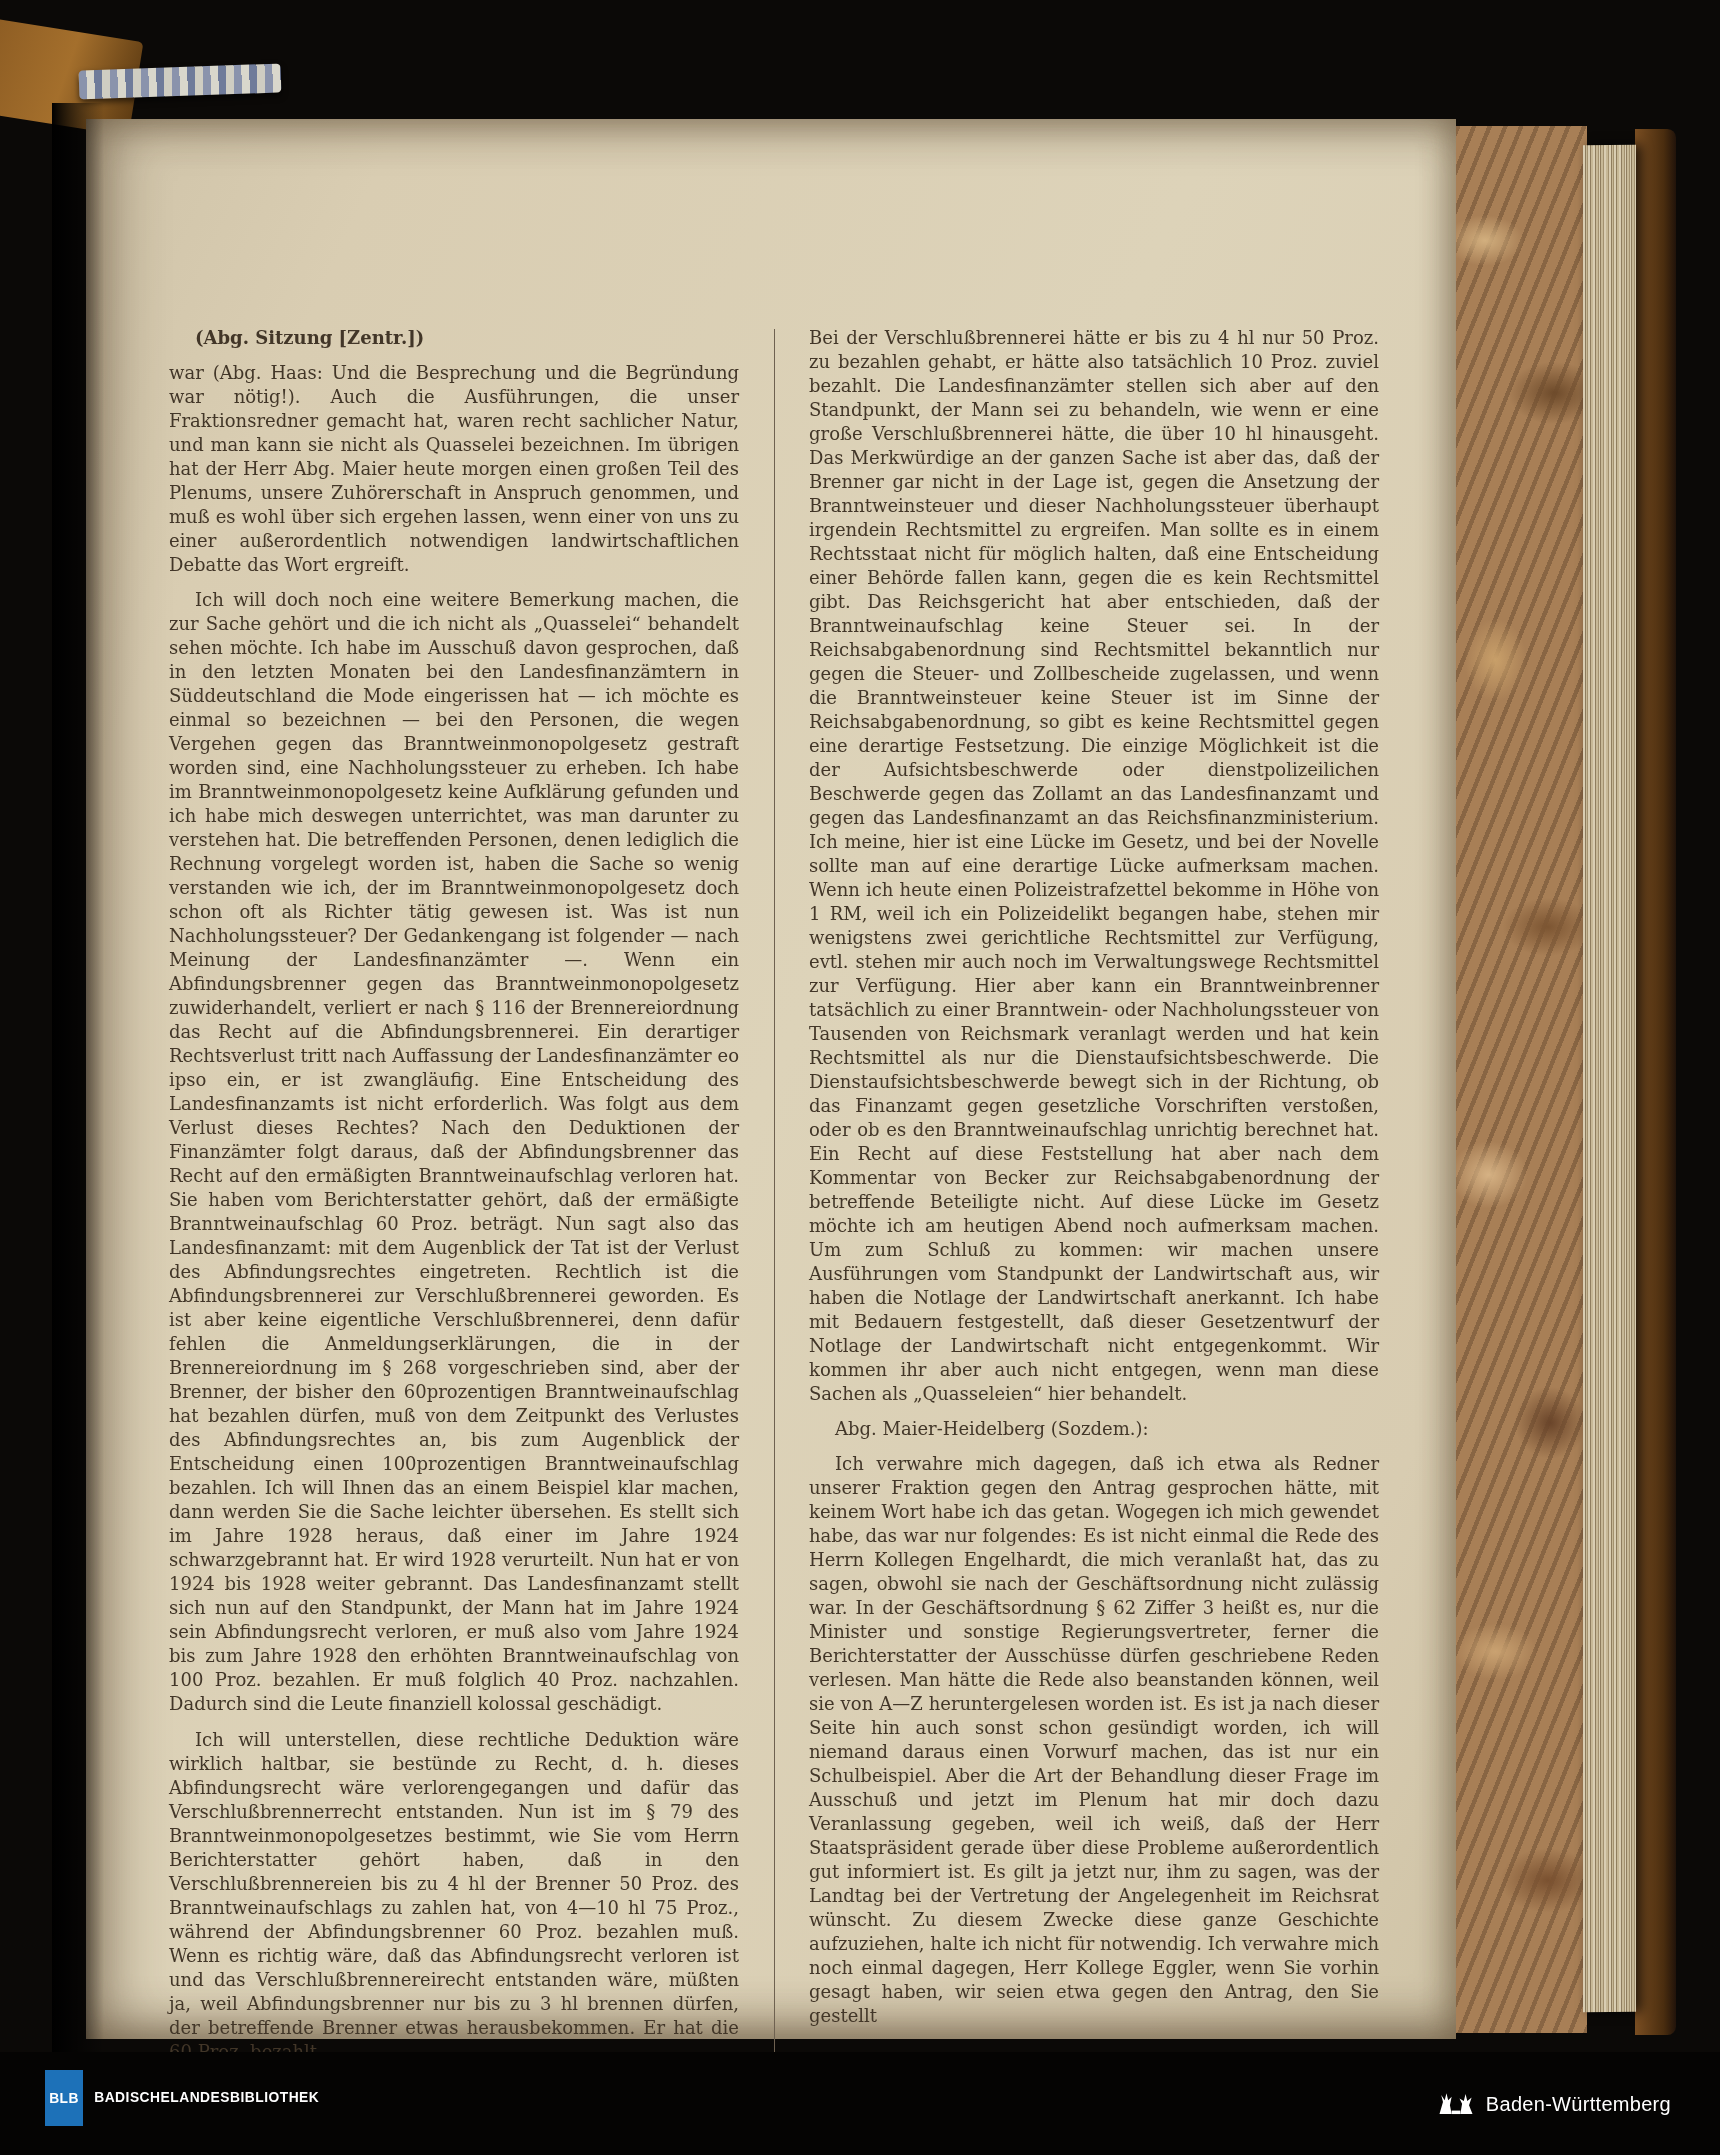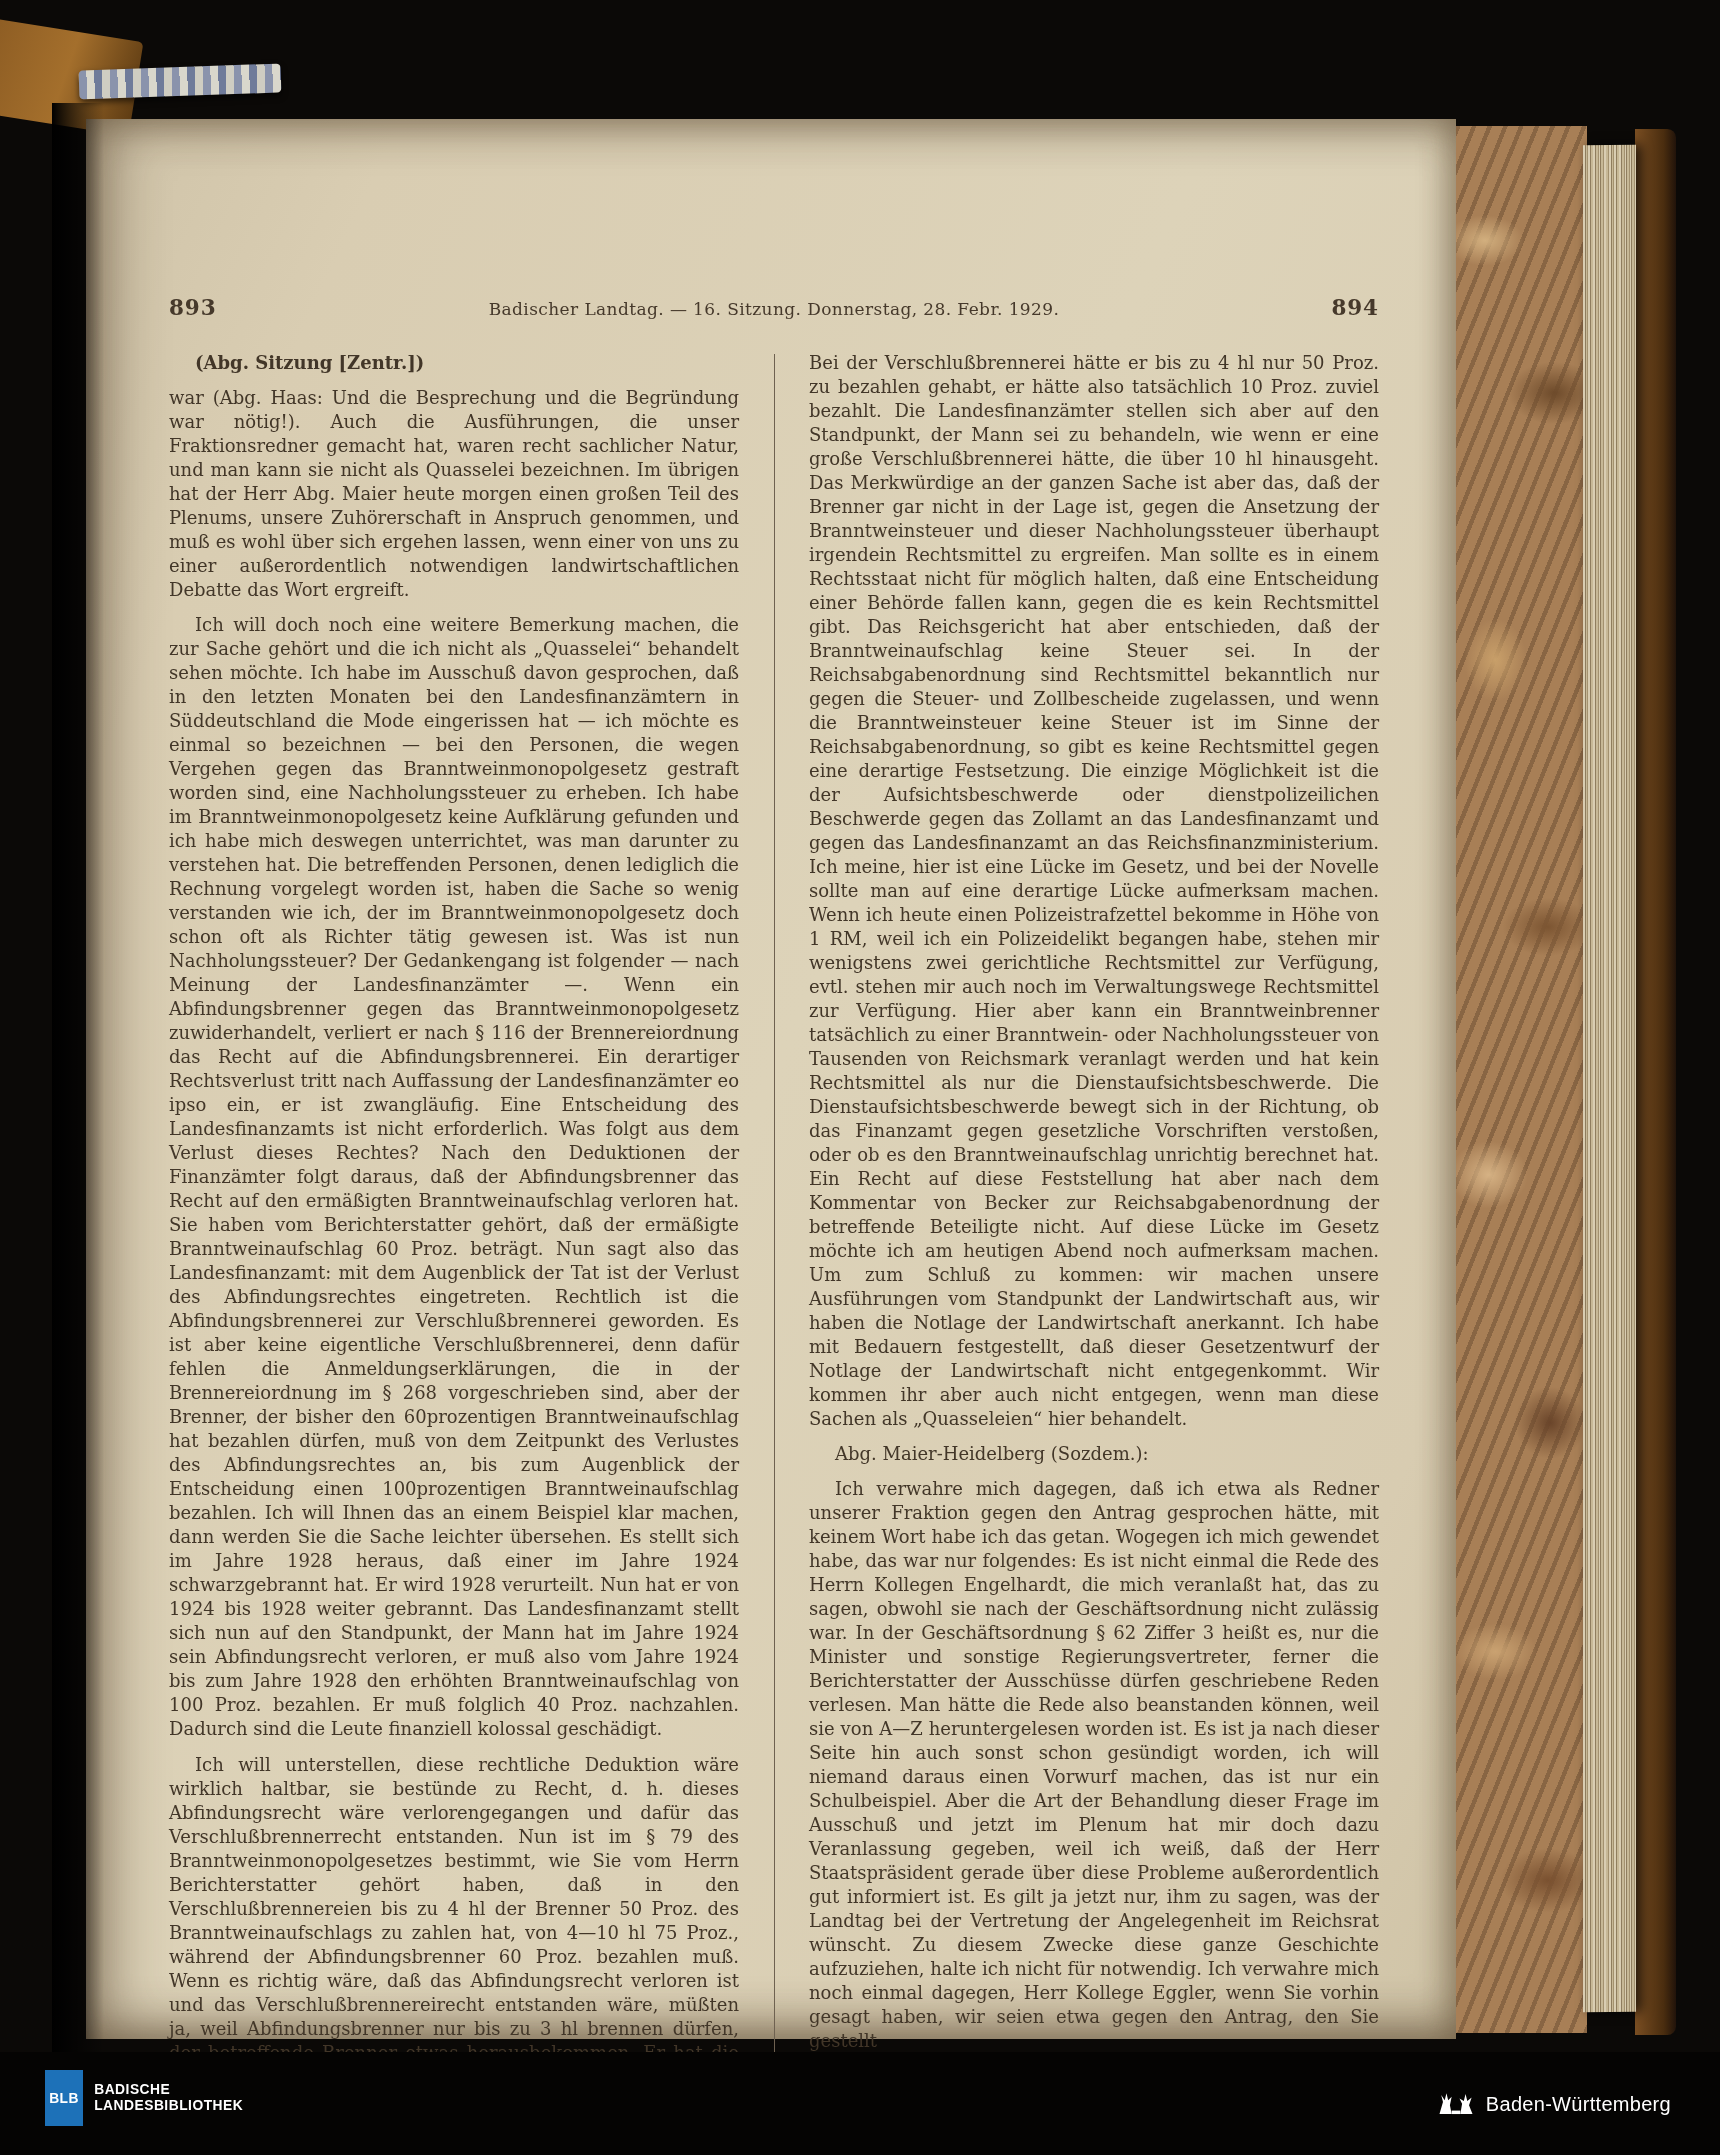--- a/index.html
+++ b/index.html
@@ -78,43 +78,38 @@
   
   .footer{
     position:absolute;left:0;right:0;bottom:0;height:103px;background:#050403;z-index:6;
     font-family:"Liberation Sans", sans-serif;color:#ffffff;
   }
   .footer-left{position:absolute;left:45px;bottom:29px;display:flex;align-items:center;gap:11.2px;}
   .blb-badge{
     width:38px;height:56px;background:#1d71b8;display:flex;align-items:center;justify-content:center;
     font-weight:bold;font-size:13.8px;letter-spacing:0.4px;color:#fff;
   }
-  .blb-lines{display:flex;flex-direction:column;line-height:16.3px;}
+  .blb-lines{display:flex;flex-direction:row;line-height:16.3px;}
   .blb-line{font-size:13.8px;font-weight:bold;letter-spacing:0.5px;}
   .footer-right{position:absolute;right:50px;bottom:34px;display:flex;align-items:center;gap:10.3px;}
   .bw-name{font-size:20px;letter-spacing:0.3px;}
   .bw-emblem svg{display:block;}
 </style>
 </head>
 <body>
 
 <div class="board-corner"></div>
 <div class="headband"></div>
 <div class="cover-edge"></div>
 <div class="marble"></div>
 <div class="fore-edge"></div>
 <div class="spine-shadow"></div>
 
 <div class="page">
   <div class="page-inner">
-    <div class="page-header">
-      <span class="page-num">893</span>
-      <span class="page-header-title">Badischer Landtag. — 16. Sitzung. Donnerstag, 28. Febr. 1929.</span>
-      <span class="page-num">894</span>
-    </div>
 
     <div class="columns">
       <div class="col col-left">
         <p class="speaker-note">(Abg. Sitzung [Zentr.])</p>
         <p class="no-indent">war (Abg. Haas: Und die Besprechung und die Begründung war nötig!). Auch die Ausführungen, die unser Fraktionsredner gemacht hat, waren recht sachlicher Natur, und man kann sie nicht als Quasselei bezeichnen. Im übrigen hat der Herr Abg. Maier heute morgen einen großen Teil des Plenums, unsere Zuhörerschaft in Anspruch genommen, und muß es wohl über sich ergehen lassen, wenn einer von uns zu einer außerordentlich notwendigen landwirtschaftlichen Debatte das Wort ergreift.</p>
         <p>Ich will doch noch eine weitere Bemerkung machen, die zur Sache gehört und die ich nicht als „Quasselei“ behandelt sehen möchte. Ich habe im Ausschuß davon gesprochen, daß in den letzten Monaten bei den Landesfinanzämtern in Süddeutschland die Mode eingerissen hat — ich möchte es einmal so bezeichnen — bei den Personen, die wegen Vergehen gegen das Branntweinmonopolgesetz gestraft worden sind, eine Nachholungssteuer zu erheben. Ich habe im Branntweinmonopolgesetz keine Aufklärung gefunden und ich habe mich deswegen unterrichtet, was man darunter zu verstehen hat. Die betreffenden Personen, denen lediglich die Rechnung vorgelegt worden ist, haben die Sache so wenig verstanden wie ich, der im Branntweinmonopolgesetz doch schon oft als Richter tätig gewesen ist. Was ist nun Nachholungssteuer? Der Gedankengang ist folgender — nach Meinung der Landesfinanzämter —. Wenn ein Abfindungsbrenner gegen das Branntweinmonopolgesetz zuwiderhandelt, verliert er nach § 116 der Brennereiordnung das Recht auf die Abfindungsbrennerei. Ein derartiger Rechtsverlust tritt nach Auffassung der Landesfinanzämter eo ipso ein, er ist zwangläufig. Eine Entscheidung des Landesfinanzamts ist nicht erforderlich. Was folgt aus dem Verlust dieses Rechtes? Nach den Deduktionen der Finanzämter folgt daraus, daß der Abfindungsbrenner das Recht auf den ermäßigten Branntweinaufschlag verloren hat. Sie haben vom Berichterstatter gehört, daß der ermäßigte Branntweinaufschlag 60 Proz. beträgt. Nun sagt also das Landesfinanzamt: mit dem Augenblick der Tat ist der Verlust des Abfindungsrechtes eingetreten. Rechtlich ist die Abfindungsbrennerei zur Verschlußbrennerei geworden. Es ist aber keine eigentliche Verschlußbrennerei, denn dafür fehlen die Anmeldungserklärungen, die in der Brennereiordnung im § 268 vorgeschrieben sind, aber der Brenner, der bisher den 60prozentigen Branntweinaufschlag hat bezahlen dürfen, muß von dem Zeitpunkt des Verlustes des Abfindungsrechtes an, bis zum Augenblick der Entscheidung einen 100prozentigen Branntweinaufschlag bezahlen. Ich will Ihnen das an einem Beispiel klar machen, dann werden Sie die Sache leichter übersehen. Es stellt sich im Jahre 1928 heraus, daß einer im Jahre 1924 schwarzgebrannt hat. Er wird 1928 verurteilt. Nun hat er von 1924 bis 1928 weiter gebrannt. Das Landesfinanzamt stellt sich nun auf den Standpunkt, der Mann hat im Jahre 1924 sein Abfindungsrecht verloren, er muß also vom Jahre 1924 bis zum Jahre 1928 den erhöhten Branntweinaufschlag von 100 Proz. bezahlen. Er muß folglich 40 Proz. nachzahlen. Dadurch sind die Leute finanziell kolossal geschädigt.</p>
         <p>Ich will unterstellen, diese rechtliche Deduktion wäre wirklich haltbar, sie bestünde zu Recht, d. h. dieses Abfindungsrecht wäre verlorengegangen und dafür das Verschlußbrennerrecht entstanden. Nun ist im § 79 des Branntweinmonopolgesetzes bestimmt, wie Sie vom Herrn Berichterstatter gehört haben, daß in den Verschlußbrennereien bis zu 4 hl der Brenner 50 Proz. des Branntweinaufschlags zu zahlen hat, von 4—10 hl 75 Proz., während der Abfindungsbrenner 60 Proz. bezahlen muß. Wenn es richtig wäre, daß das Abfindungsrecht verloren ist und das Verschlußbrennereirecht entstanden wäre, müßten ja, weil Abfindungsbrenner nur bis zu 3 hl brennen dürfen, der betreffende Brenner etwas herausbekommen. Er hat die 60 Proz. bezahlt.</p>
       </div>
       <div class="col-divider"></div>
       <div class="col col-right">

